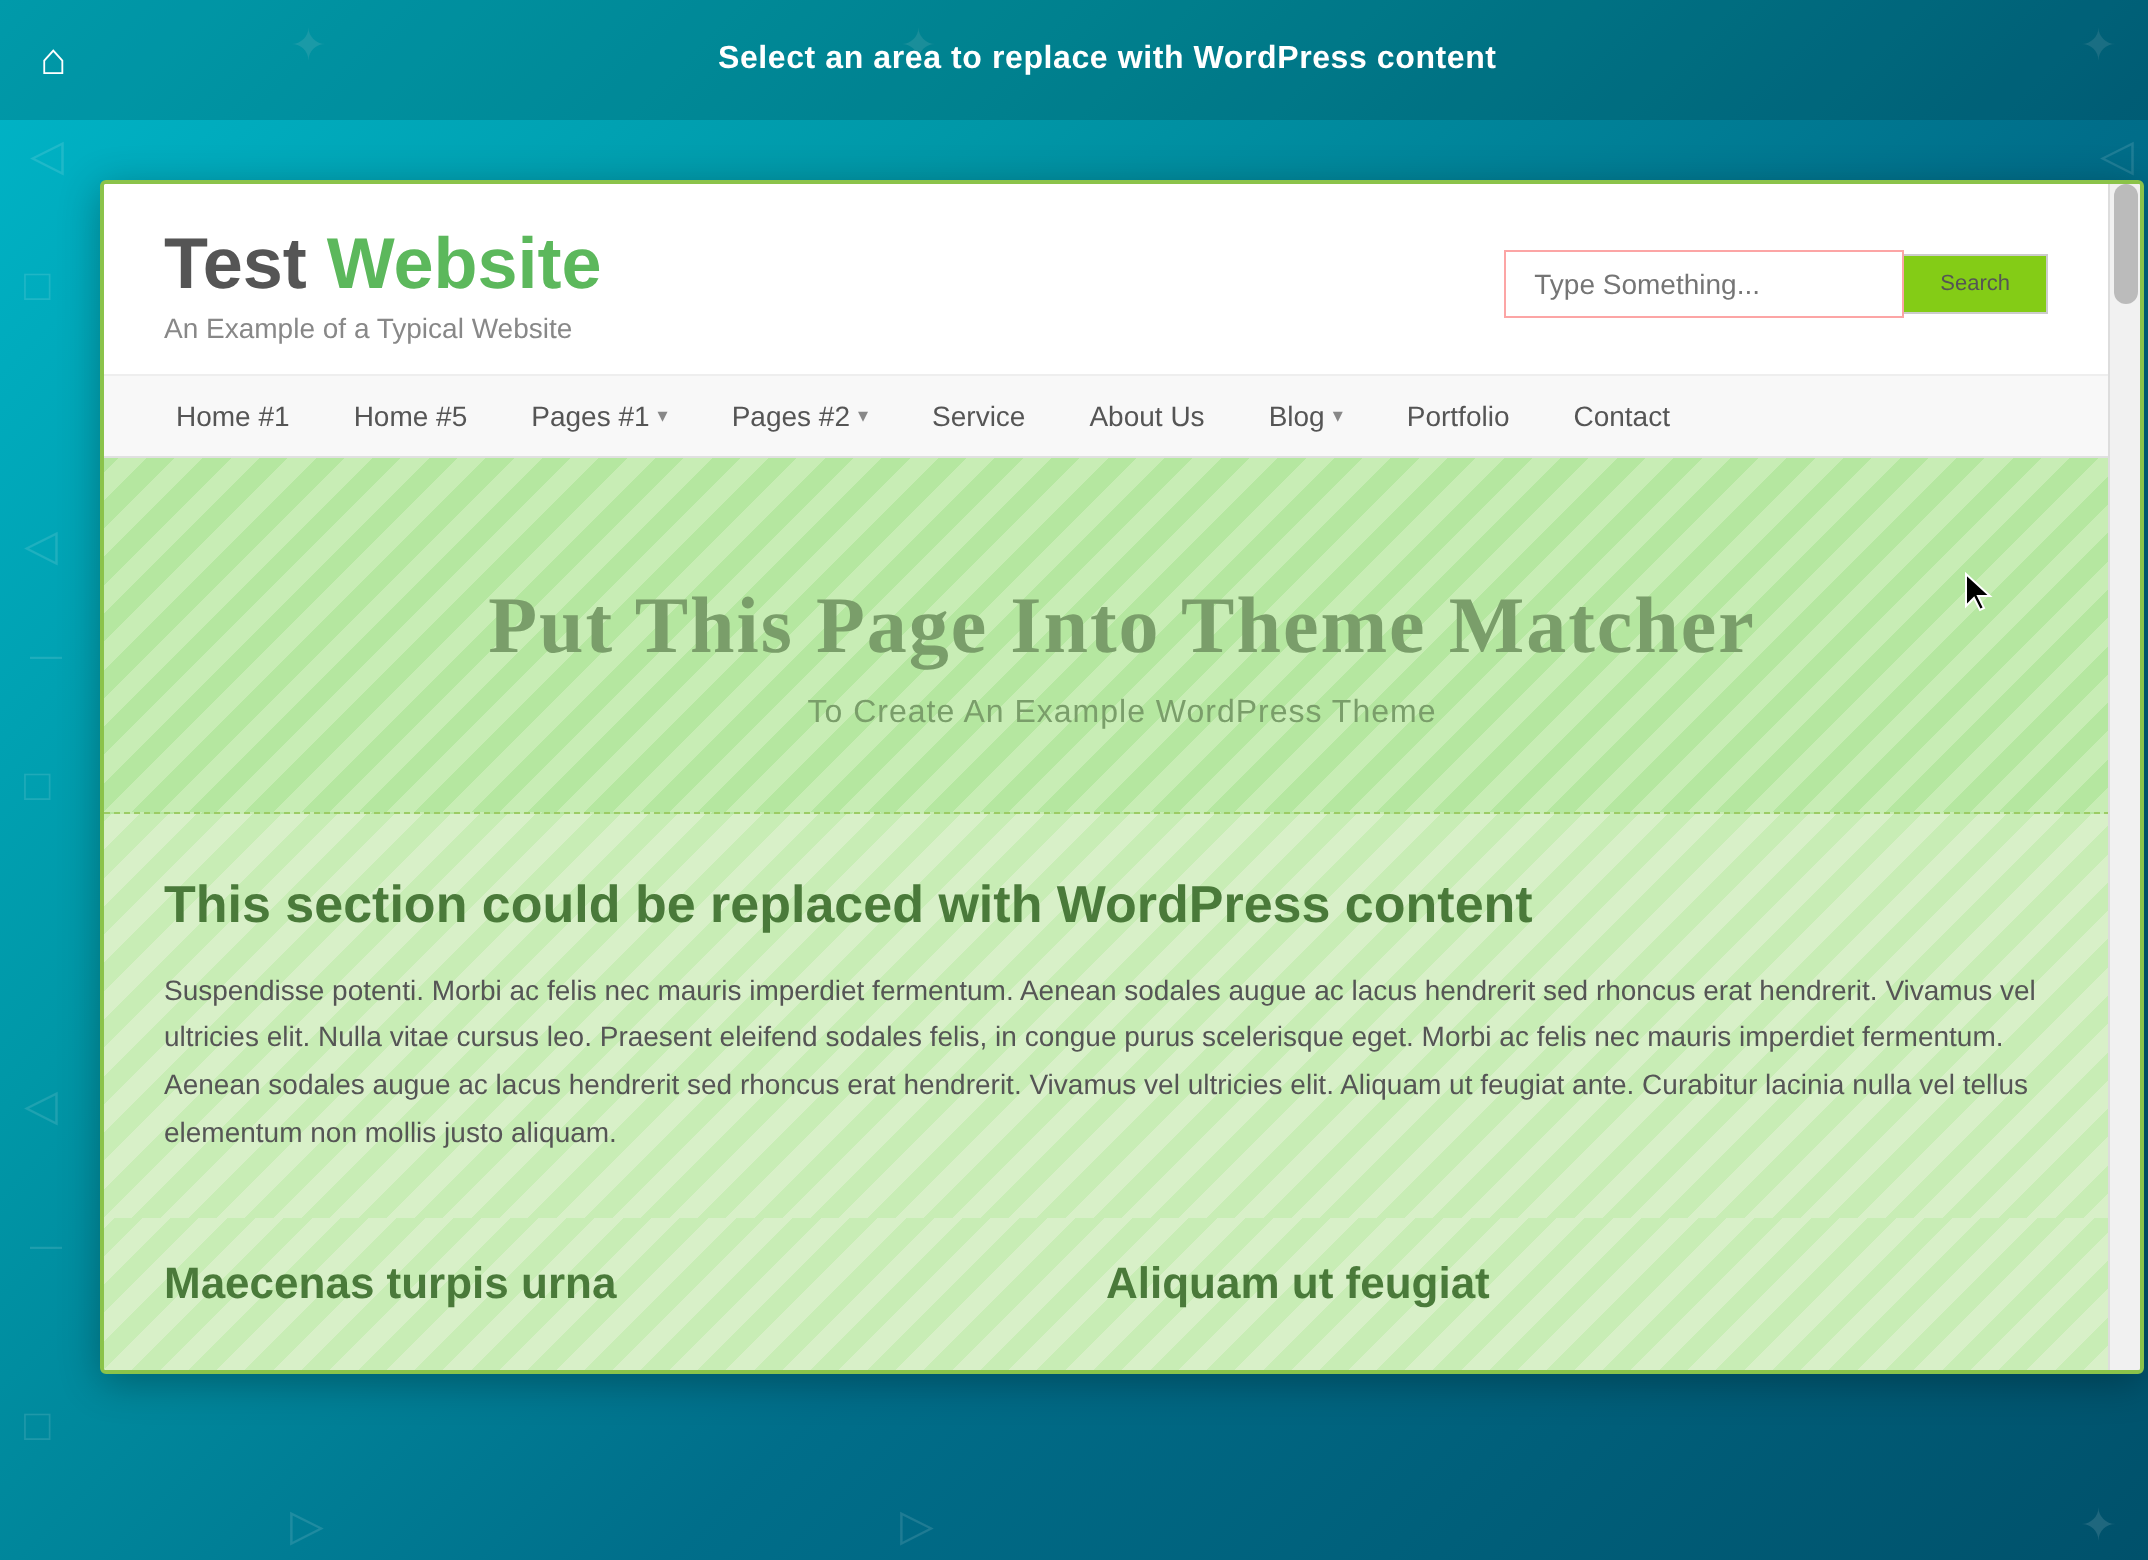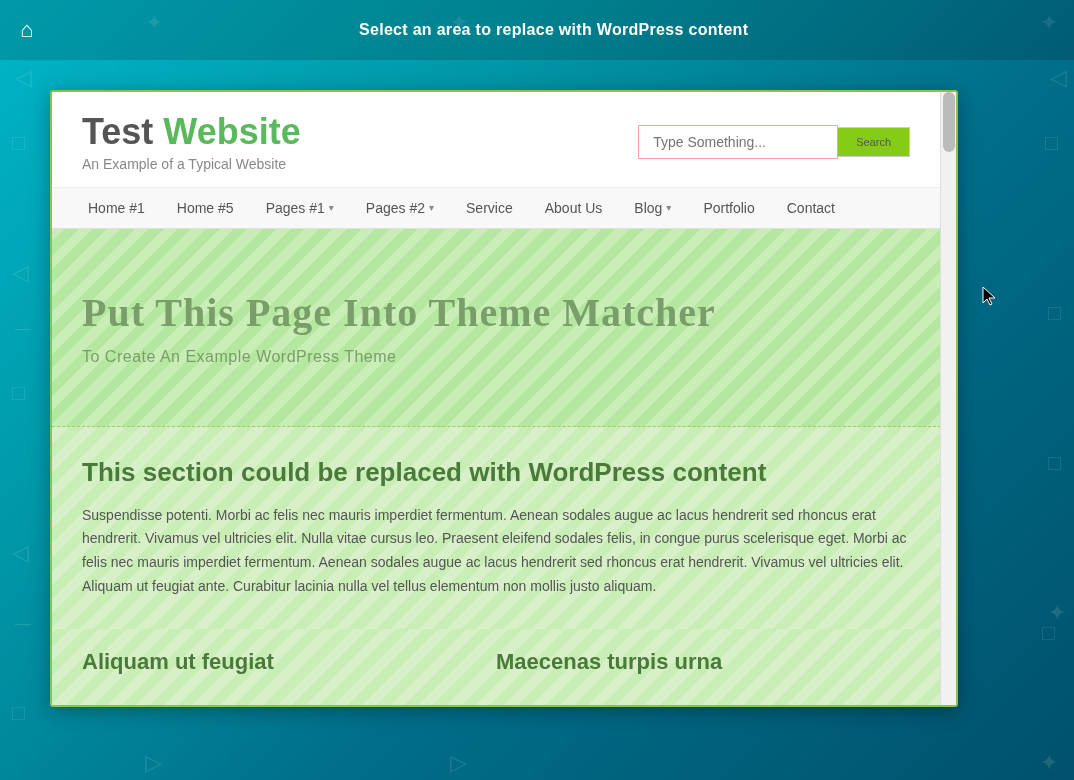--- a/index.html
+++ b/index.html
@@ -48,21 +48,21 @@
       text-align: center;
       flex: 1;
       letter-spacing: 0.3px;
     }
 
     
     .website-container {
       position: absolute;
       top: 90px;
       left: 50px;
-      width: 908px;
+      width: 1022px;
       background: white;
       border: 2px solid #8bc34a;
       border-radius: 3px;
       overflow: hidden;
       box-shadow: 0 4px 20px rgba(0,0,0,0.3);
     }
 
     
     .scrollbar {
       position: absolute;
@@ -154,21 +154,22 @@
 
     
     .hero-section {
       background: repeating-linear-gradient(
         -45deg,
         #b5e7a0,
         #b5e7a0 10px,
         #c8edb5 10px,
         #c8edb5 20px
       );
-      padding: 60px 30px 60px;
+      padding: 60px 30px 40px;
+      text-align: center;
       min-height: 160px;
       border-bottom: 1px dashed #9ccc65;
     }
     .hero-title {
       font-size: 40px;
       color: #7a9e6a;
       font-weight: bold;
       letter-spacing: 1px;
       margin-bottom: 12px;
       font-family: Georgia, serif;
@@ -325,24 +326,24 @@
     <div class="hero-subtitle">To Create An Example WordPress Theme</div>
   </div>
 
   <div class="content-section">
     <div class="section-title">This section could be replaced with WordPress content</div>
     <div class="section-body">Suspendisse potenti. Morbi ac felis nec mauris imperdiet fermentum. Aenean sodales augue ac lacus hendrerit sed rhoncus erat hendrerit. Vivamus vel ultricies elit. Nulla vitae cursus leo. Praesent eleifend sodales felis, in congue purus scelerisque eget. Morbi ac felis nec mauris imperdiet fermentum. Aenean sodales augue ac lacus hendrerit sed rhoncus erat hendrerit. Vivamus vel ultricies elit. Aliquam ut feugiat ante. Curabitur lacinia nulla vel tellus elementum non mollis justo aliquam.</div>
   </div>
 
   <div class="bottom-columns">
     <div class="bottom-col">
+      <div class="bottom-col-title">Maecenas turpis urna</div>
+    </div>
+    <div class="bottom-col">
       <div class="bottom-col-title">Aliquam ut feugiat</div>
-    </div>
-    <div class="bottom-col">
-      <div class="bottom-col-title">Maecenas turpis urna</div>
     </div>
   </div>
 
 </div>
 
 <div class="cursor">
   <svg width="18" height="22" viewBox="0 0 18 22" fill="none" xmlns="http://www.w3.org/2000/svg">
     <path d="M2 2L2 18L6 14L9 20L11 19L8 13L14 13L2 2Z" fill="black" stroke="white" stroke-width="1"></path>
   </svg>
 </div>

